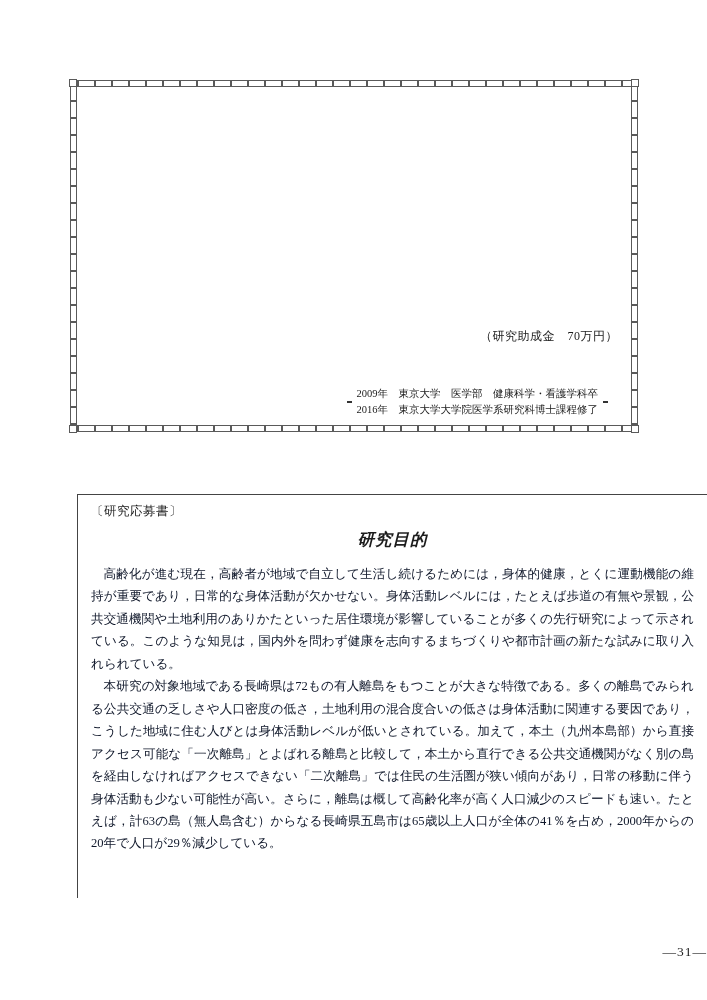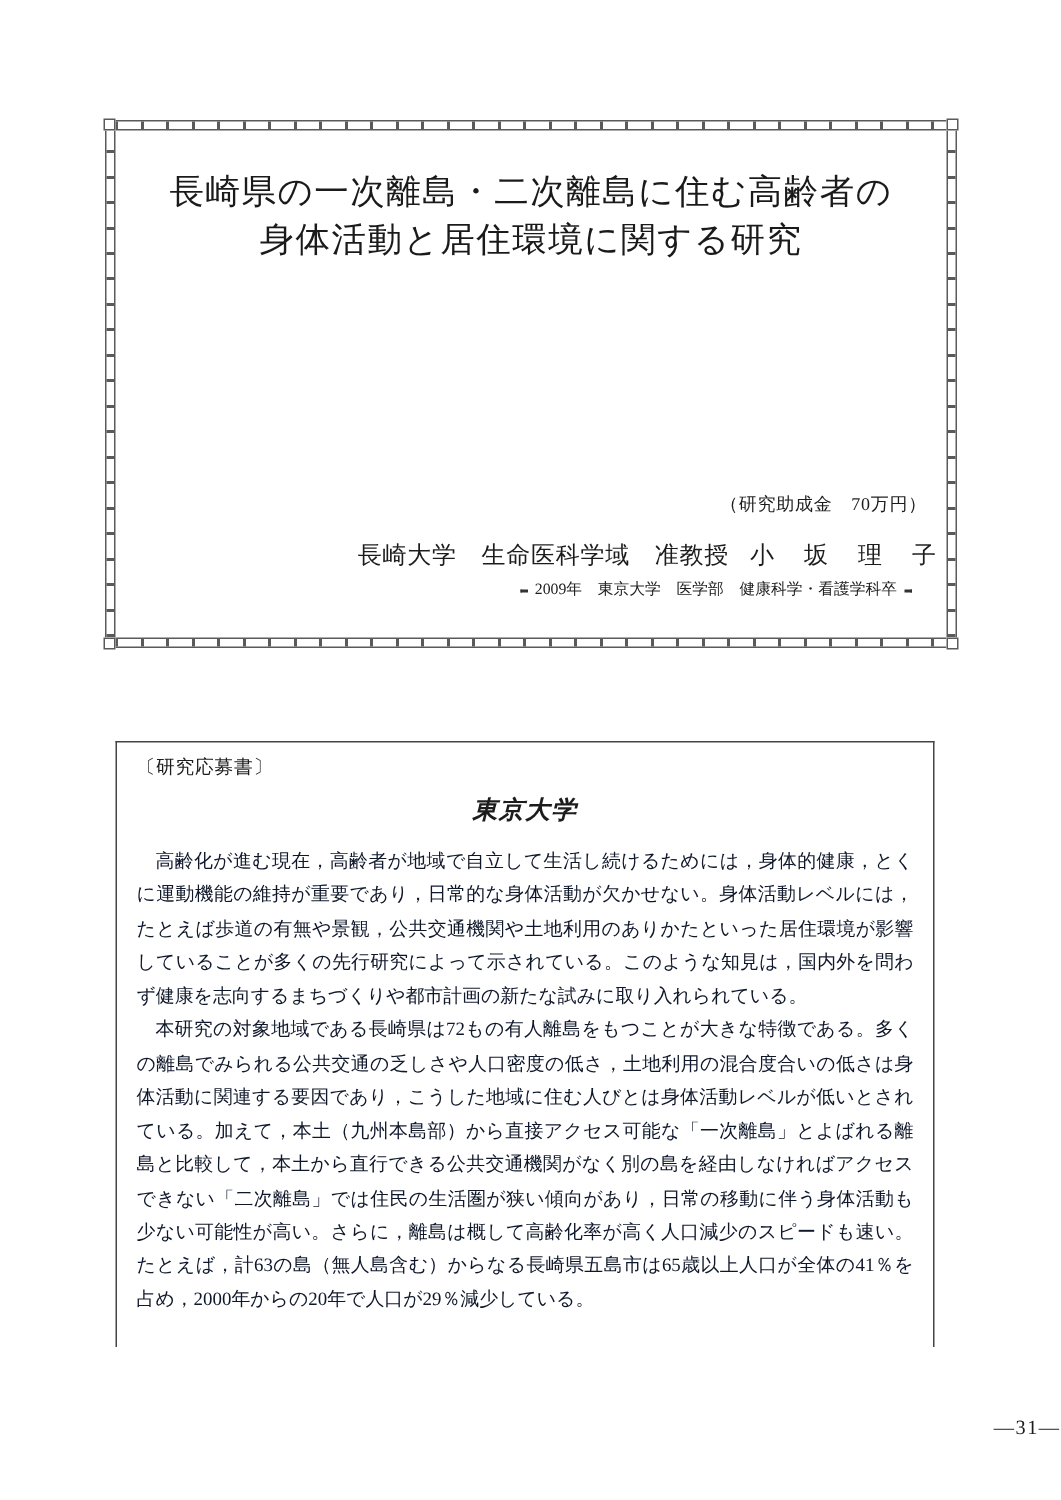--- a/index.html
+++ b/index.html
@@ -68,21 +68,21 @@
   }
   .bracket { width: 5px; }
   .bracket-l { border-left: 1px solid #333; border-top: 1px solid #333; border-bottom: 1px solid #333; margin-right: 5px; }
   .bracket-r { border-right: 1px solid #333; border-top: 1px solid #333; border-bottom: 1px solid #333; margin-left: 5px; }
   .creds-lines { font-size: 10.5px; line-height: 16px; padding: 1px 0; white-space: nowrap; }
 
   
   .app-box {
     position: absolute;
     left: 77px; top: 494px;
-    width: 546px; height: 404px;
+    width: 631px; height: 404px;
     border: 1px solid #444;
     border-bottom: none;
     padding: 8px 13px 0 13px;
   }
   .app-label {
     font-size: 12.5px;
     letter-spacing: 0.5px;
   }
   .section-title {
     text-align: center;
@@ -116,43 +116,37 @@
   <div class="title-frame">
     <div class="f-strip f-top"></div>
     <div class="f-strip f-bottom"></div>
     <div class="f-strip f-left"></div>
     <div class="f-strip f-right"></div>
     <div class="f-corner tl"></div>
     <div class="f-corner tr"></div>
     <div class="f-corner bl"></div>
     <div class="f-corner br"></div>
 
-    <div class="doc-title">
-      <div>長崎県の一次離島・二次離島に住む高齢者の</div>
-      <div>身体活動と居住環境に関する研究</div>
-    </div>
 
     <div class="grant-line">（研究助成金　70万円）</div>
 
-    <div class="affil-line">
-      <span>長崎大学　生命医科学域　准教授</span><span class="affil-name">小　坂　理　子</span>
-    </div>
 
     <div class="creds">
       <span class="bracket bracket-l"></span>
       <span class="creds-lines">
         <div>2009年　東京大学　医学部　健康科学・看護学科卒</div>
+        <div>2016年　東京大学大学院医学系研究科博士課程修了</div>
       </span>
       <span class="bracket bracket-r"></span>
     </div>
   </div>
 
   <div class="app-box">
     <div class="app-label">〔研究応募書〕</div>
-    <div class="section-title">東京大学</div>
+    <div class="section-title">研究目的</div>
     <div class="body-text">
       <p>高齢化が進む現在，高齢者が地域で自立して生活し続けるためには，身体的健康，とくに運動機能の維持が重要であり，日常的な身体活動が欠かせない。身体活動レベルには，たとえば歩道の有無や景観，公共交通機関や土地利用のありかたといった居住環境が影響していることが多くの先行研究によって示されている。このような知見は，国内外を問わず健康を志向するまちづくりや都市計画の新たな試みに取り入れられている。</p>
       <p>本研究の対象地域である長崎県は72もの有人離島をもつことが大きな特徴である。多くの離島でみられる公共交通の乏しさや人口密度の低さ，土地利用の混合度合いの低さは身体活動に関連する要因であり，こうした地域に住む人びとは身体活動レベルが低いとされている。加えて，本土（九州本島部）から直接アクセス可能な「一次離島」とよばれる離島と比較して，本土から直行できる公共交通機関がなく別の島を経由しなければアクセスできない「二次離島」では住民の生活圏が狭い傾向があり，日常の移動に伴う身体活動も少ない可能性が高い。さらに，離島は概して高齢化率が高く人口減少のスピードも速い。たとえば，計63の島（無人島含む）からなる長崎県五島市は65歳以上人口が全体の41％を占め，2000年からの20年で人口が29％減少している。</p>
     </div>
   </div>
 
   <div class="page-number">—31—</div>
 
 </div>
 

